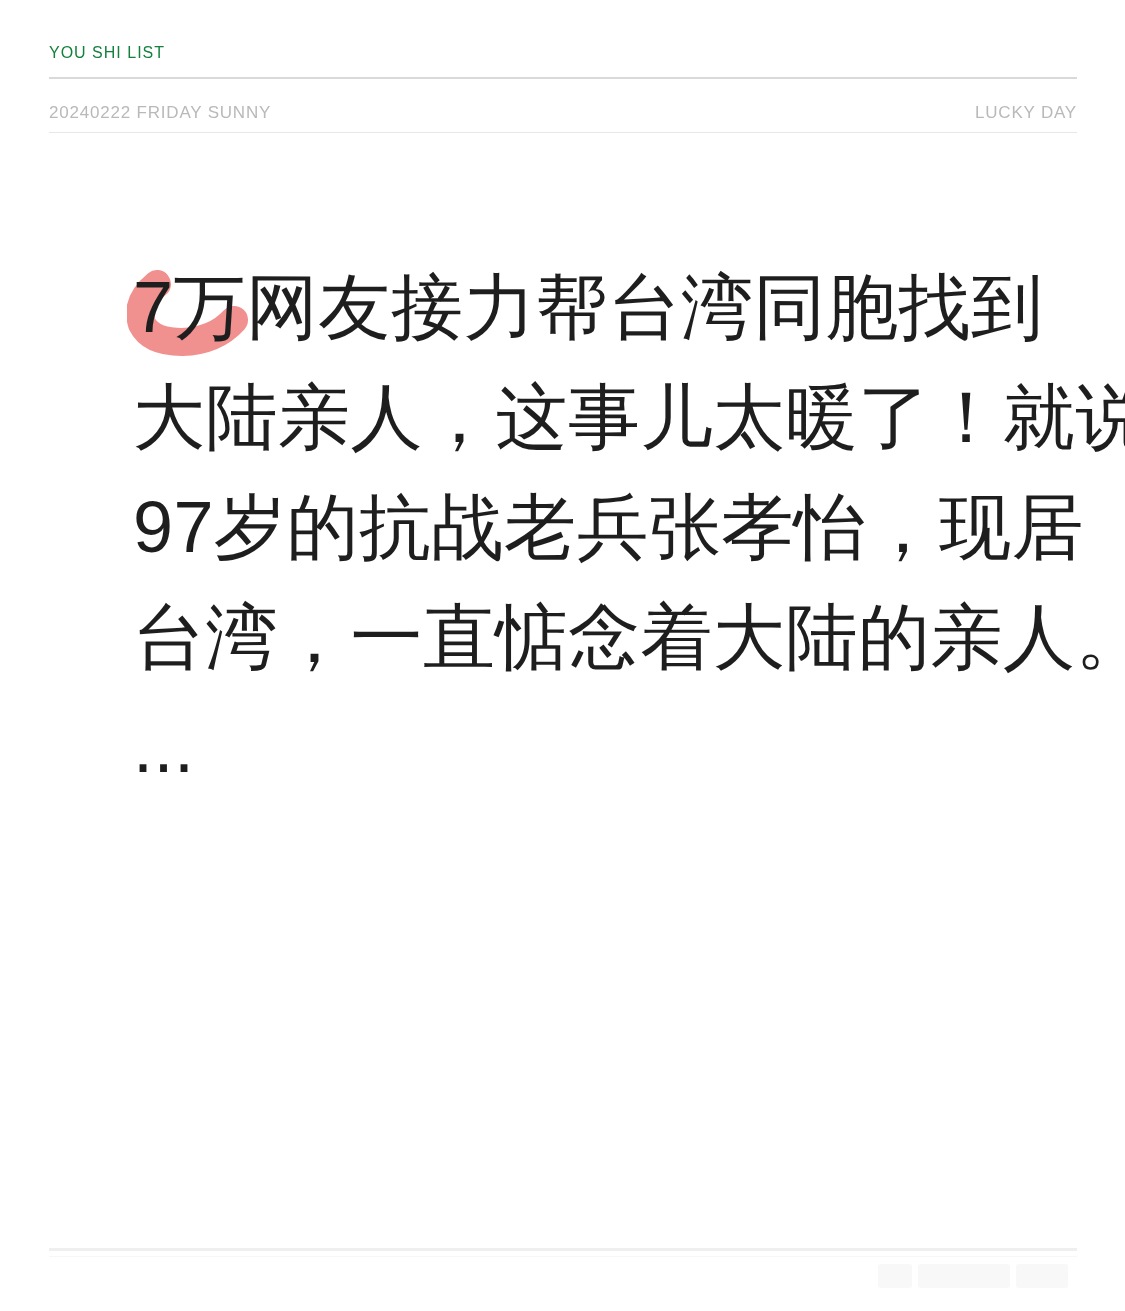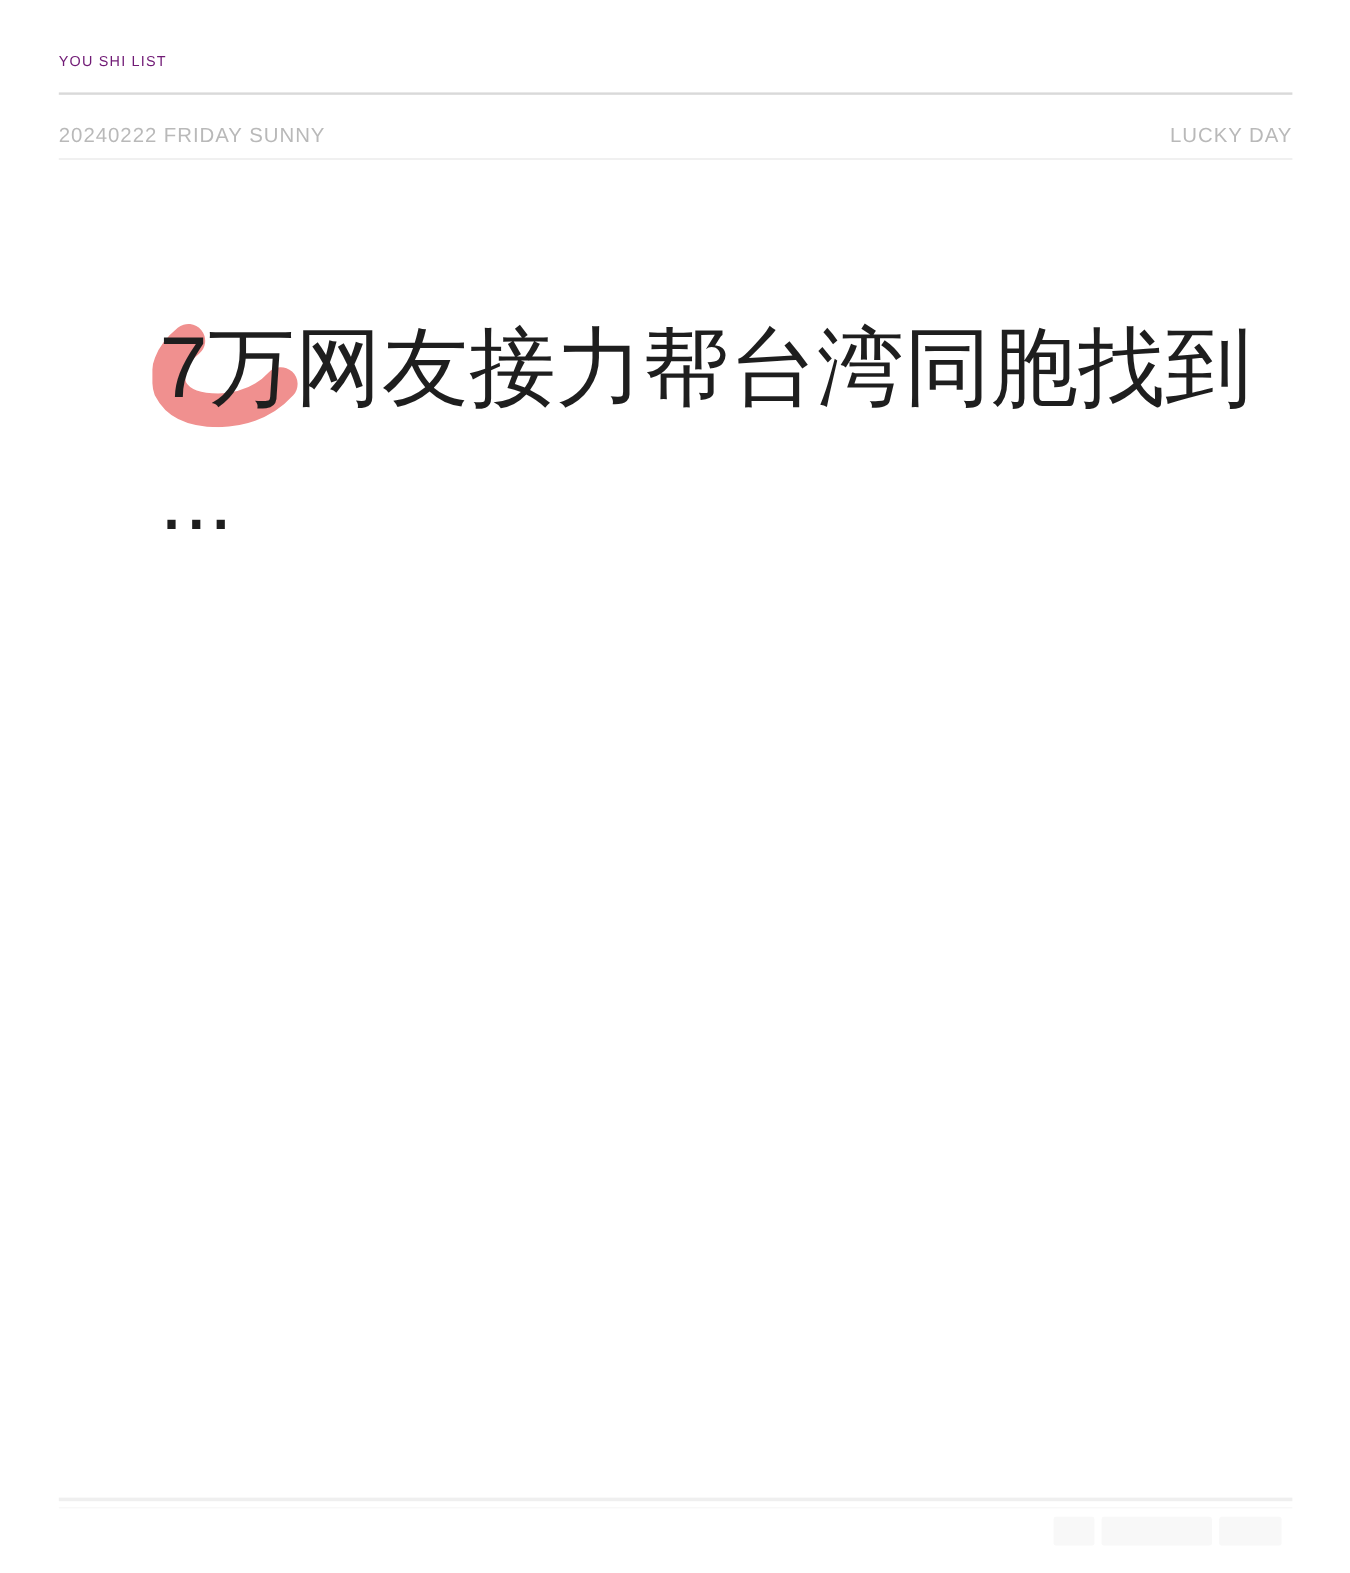--- a/index.html
+++ b/index.html
@@ -17,24 +17,24 @@
   .page {
     position: absolute;
     inset: 0;
     background: #ffffff;
   }
   
   .brand {
     position: absolute;
     left: 49px;
     top: 44px;
-    font-size: 12px;
+    font-size: 16px;
     font-weight: 300;
     letter-spacing: 1px;
-    color: #701a75;
+    color: #15803d;
   }
   .rule-1 {
     position: absolute;
     left: 49px;
     top: 77px;
     width: 1028px;
     height: 2px;
     background: #d9d9d9;
   }
   .meta-row {
@@ -138,20 +138,23 @@
   </div>
   <div class="rule-2"></div>
 
   <div class="article">
     <div class="line">
       <svg class="hl-mark" viewBox="0 0 122 88" xmlns="http://www.w3.org/2000/svg" aria-hidden="true">
         <path d="M 30 16 Q 8 34 15 56 Q 24 74 55 74 Q 88 73 107 52" fill="none" stroke-width="28" stroke-linecap="round" stroke="#f0908f"></path>
       </svg>
       <span class="txt">7万</span><span class="txt">网友接力帮台湾同胞找到</span>
     </div>
+    <div class="line"><span class="txt">大陆亲人，这事儿太暖了！就说</span></div>
+    <div class="line"><span class="txt">97岁的抗战老兵张孝怡，现居</span></div>
+    <div class="line"><span class="txt">台湾，一直惦念着大陆的亲人。</span></div>
     <div class="line"><span class="txt">...</span></div>
   </div>
 
   <div class="rule-bottom"></div>
   <div class="rule-bottom-2"></div>
   <div class="watermark">
     <span class="wm-chunk wm-a"></span>
     <span class="wm-chunk wm-b"></span>
     <span class="wm-chunk wm-c"></span>
   </div>

